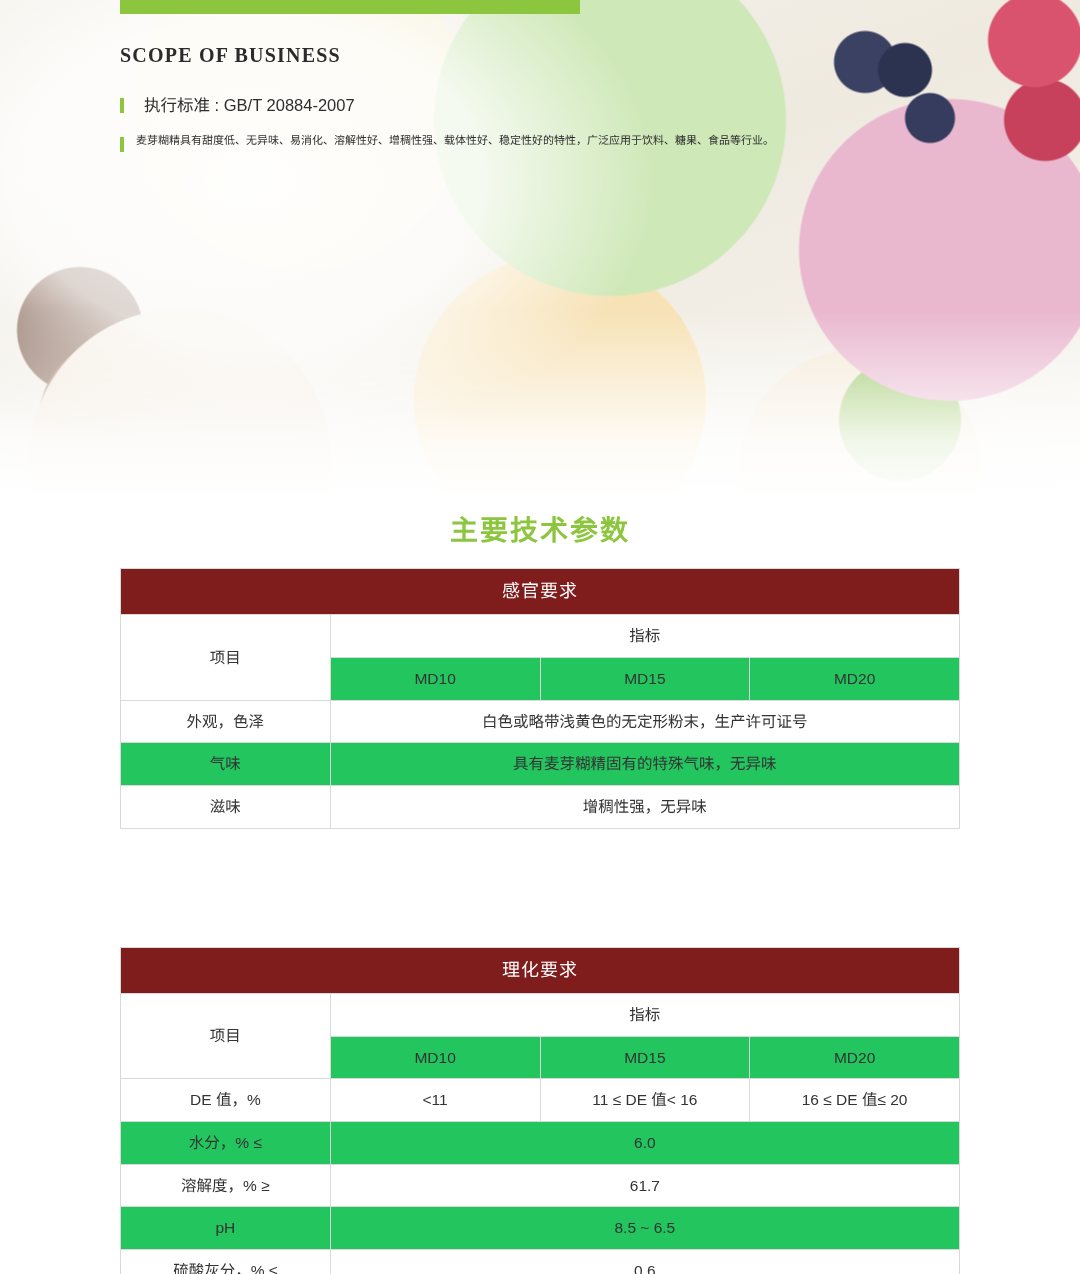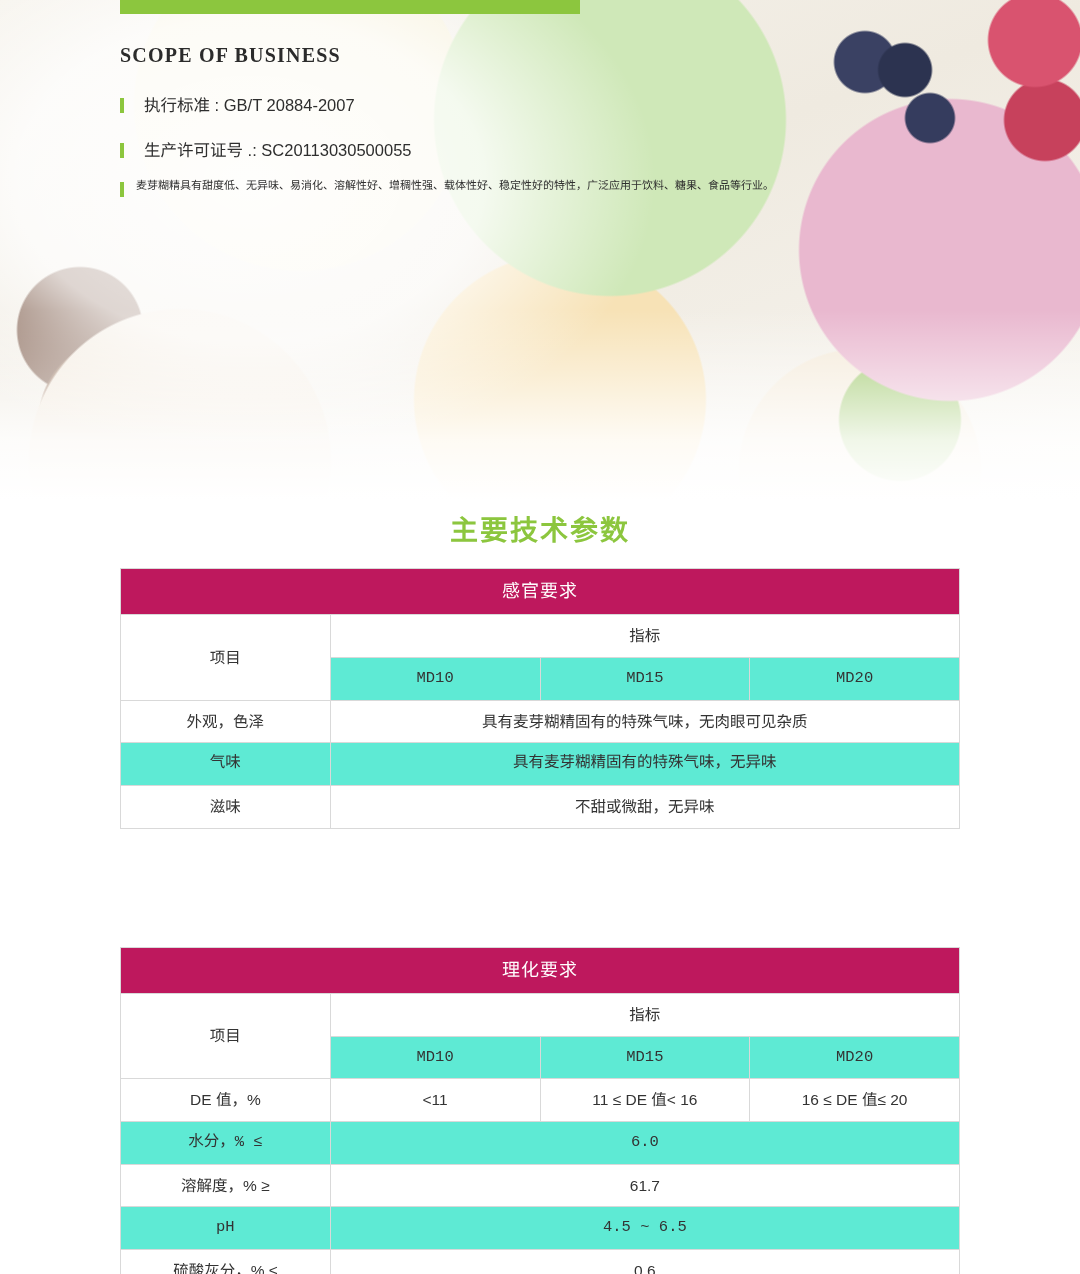--- a/index.html
+++ b/index.html
@@ -145,48 +145,46 @@
   }
   table.param td,
   table.param th {
     border: 1px solid #d9d9d9;
     text-align: center;
     font-weight: normal;
     padding: 10px 4px;
     line-height: 1.4;
   }
   .tbl-head td {
-    background: #be185d;
+    background: #7f1d1d;
     color: #ffffff;
     font-size: 18px;
     font-weight: bold;
     letter-spacing: 1px;
     border: 1px solid #8cc63e;
     padding: 12px 4px;
   }
   .shade td {
-    background: #5eead4;
-    font-family: Liberation Mono, monospace;
+    background: #22c55e;
   }
   .col-item { width: 235px; }
   .col-md   { width: 201px; }
 
   .gap { height: 118px; }
 </style>
 </head>
 <body>
 
 <div class="hero">
   <div class="hero-photo"></div>
   <div class="hero-greenbar"></div>
 
   <div class="hero-text">
     <p class="scope-en">SCOPE OF BUSINESS</p>
     <p class="spec-line">执行标准 : GB/T 20884-2007</p>
-    <p class="spec-line">生产许可证号 .: SC20113030500055</p>
     <p class="desc">麦芽糊精具有甜度低、无异味、易消化、溶解性好、增稠性强、载体性好、稳定性好的特性，广泛应用于饮料、糖果、食品等行业。</p>
   </div>
 </div>
 
 <h2 class="section-title">主要技术参数</h2>
 
 <div class="table-wrap">
   <table class="param">
     <tbody>
       <tr class="tbl-head">
@@ -196,29 +194,29 @@
         <td class="col-item" rowspan="2">项目</td>
         <td colspan="3">指标</td>
       </tr>
       <tr class="shade">
         <td class="col-md">MD10</td>
         <td class="col-md">MD15</td>
         <td class="col-md">MD20</td>
       </tr>
       <tr>
         <td>外观，色泽</td>
-        <td colspan="3">具有麦芽糊精固有的特殊气味，无肉眼可见杂质</td>
+        <td colspan="3">白色或略带浅黄色的无定形粉末，生产许可证号</td>
       </tr>
       <tr class="shade">
         <td>气味</td>
         <td colspan="3">具有麦芽糊精固有的特殊气味，无异味</td>
       </tr>
       <tr>
         <td>滋味</td>
-        <td colspan="3">不甜或微甜，无异味</td>
+        <td colspan="3">增稠性强，无异味</td>
       </tr>
     </tbody>
   </table>
 </div>
 
 <div class="gap"></div>
 
 <div class="table-wrap">
   <table class="param">
     <tbody>
@@ -243,21 +241,21 @@
       <tr class="shade">
         <td>水分，% ≤</td>
         <td colspan="3">6.0</td>
       </tr>
       <tr>
         <td>溶解度，% ≥</td>
         <td colspan="3">61.7</td>
       </tr>
       <tr class="shade">
         <td>pH</td>
-        <td colspan="3">4.5 ~ 6.5</td>
+        <td colspan="3">8.5 ~ 6.5</td>
       </tr>
       <tr>
         <td>硫酸灰分，% ≤</td>
         <td colspan="3">0.6</td>
       </tr>
 
     </tbody>
   </table>
 </div>
 

